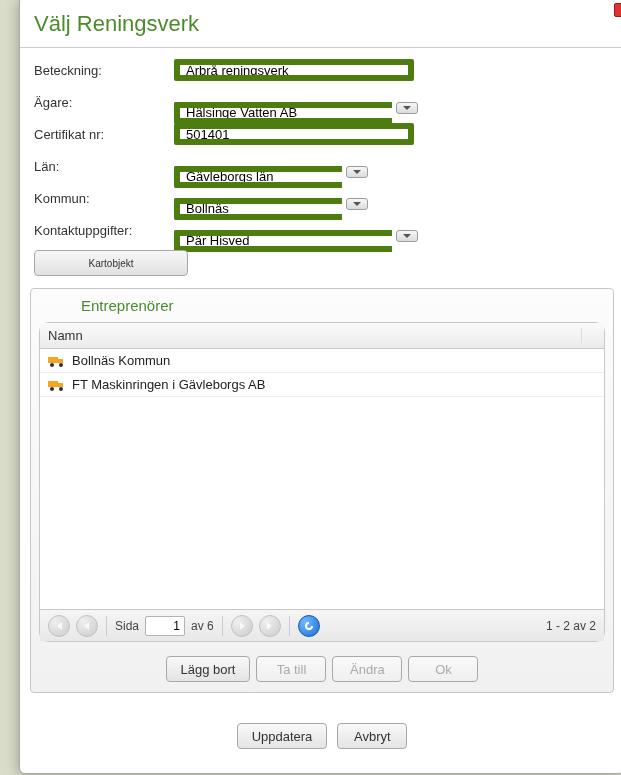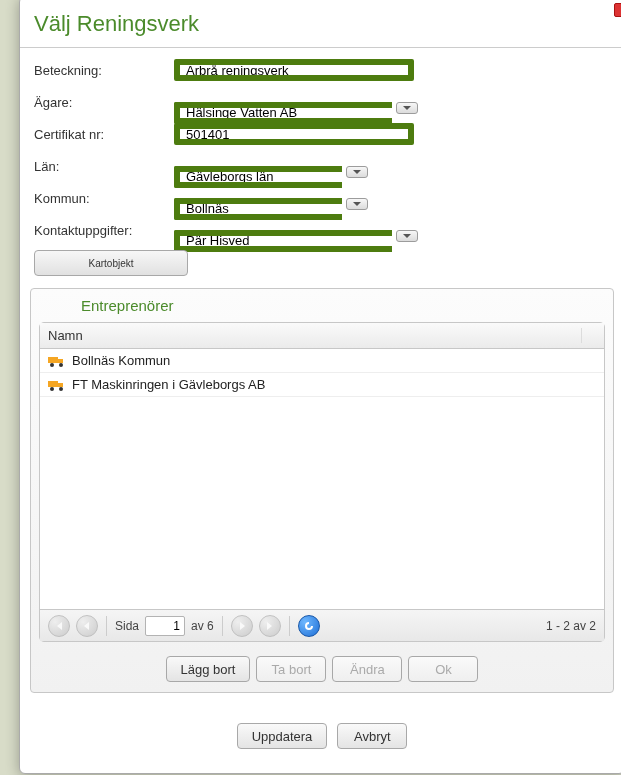--- a/index.html
+++ b/index.html
@@ -103,21 +103,21 @@
     padding: 6px 8px 10px 8px;
   }
   .panel-title {
     color: #4b8b2b;
     font-size: 15px;
     padding: 2px 2px 8px 2px;
     margin-left: 40px;
   }
   .grid {
     border: 1px solid #c7c7c7;
-    border-radius: 5px;
+    border-radius: 10px;
     background: #fff;
   }
   .grid-head {
     background: linear-gradient(#fafafa,#ebebeb);
     border-bottom: 1px solid #c7c7c7;
     display: flex;
     height: 26px;
     align-items: center;
   }
   .grid-head .col {
@@ -347,21 +347,21 @@
               <path d="M5 1a4 4 0 1 0 4 4H7a2 2 0 1 1-2-2V1Z" fill="#fff"></path>
             </svg>
         </div>
         <div class="spacer"></div>
         <span>1 - 2 av 2</span>
       </div>
     </div>
 
     <div class="panel-actions">
       <button class="btn">Lägg bort</button>
-      <button class="btn disabled">Ta bort</button>
+      <button class="btn disabled">Ta till</button>
       <button class="btn disabled">Ändra</button>
       <button class="btn disabled">Ok</button>
     </div>
   </div>
 
   <div class="dialog-actions">
     <button class="btn">Uppdatera</button>
     <button class="btn">Avbryt</button>
   </div>
 

